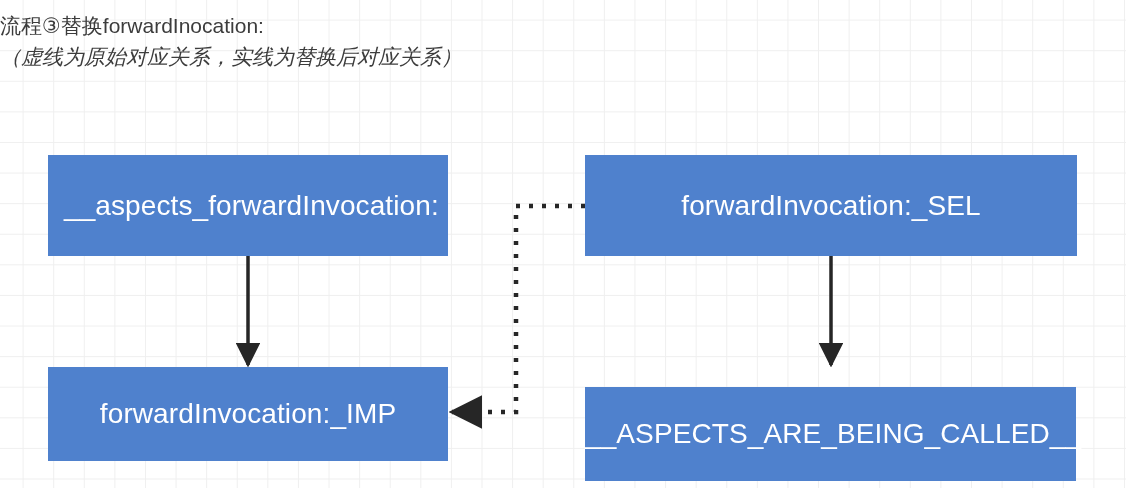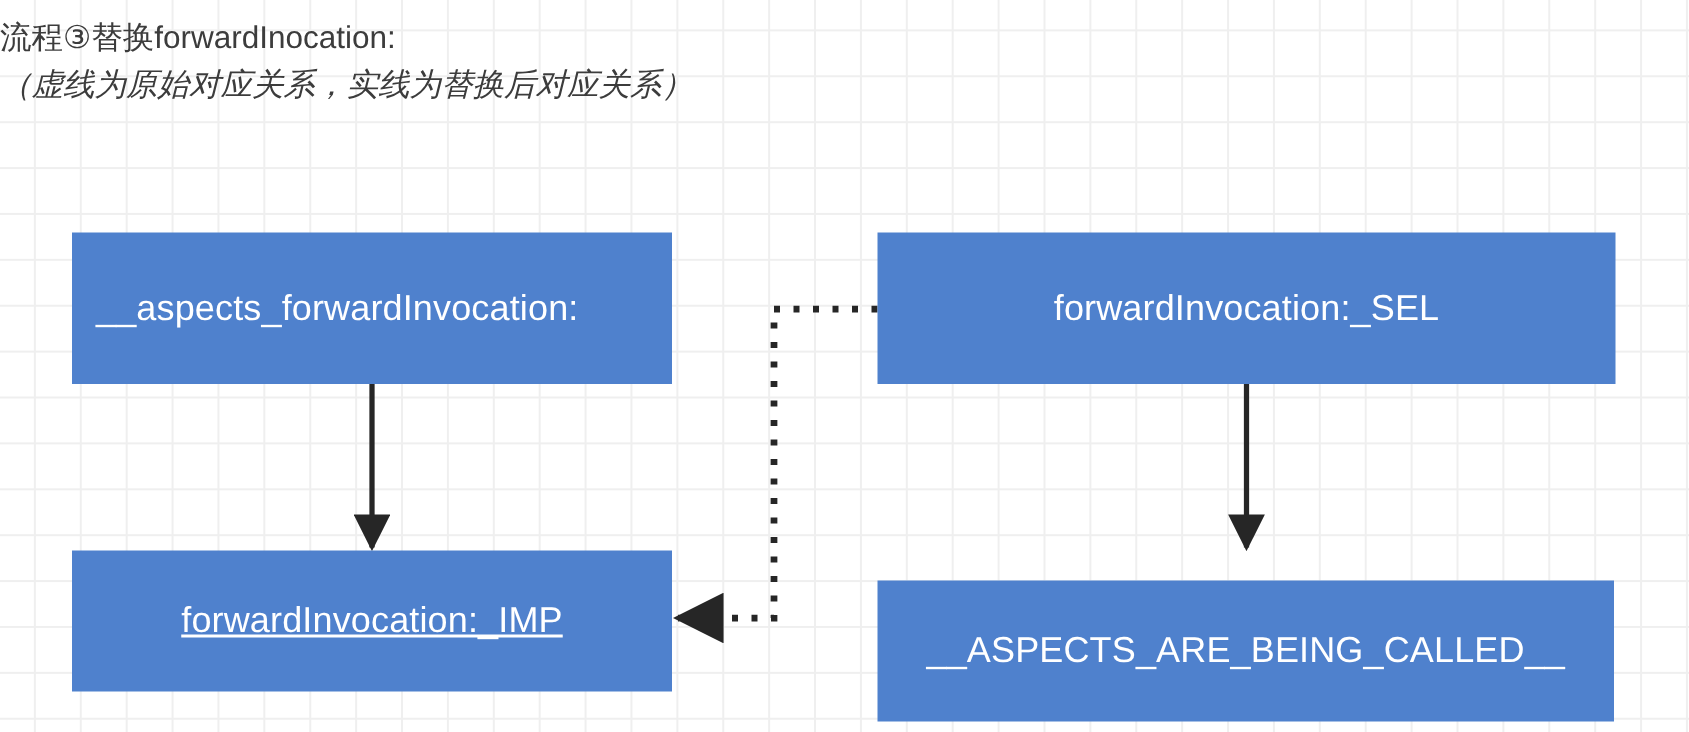--- a/index.html
+++ b/index.html
@@ -42,33 +42,33 @@
     background: #4f81cd;
     color: #ffffff;
     display: flex;
     align-items: center;
     box-sizing: border-box;
     letter-spacing: 0.1px;
   }
   .node-label {
     width: 100%;
     white-space: nowrap;
-    font-size: 24px;
+    font-size: 28px;
     line-height: 24px;
   }
   .center .node-label { text-align: center; }
   .leftal .node-label { text-align: left; }
 
   
   #node-aspects-forward-invocation {
     left: 48px;  top: 155px;  width: 400px;  height: 101px;
     padding: 0 16px;
   }
   #node-forward-invocation-imp {
-    left: 48px;  top: 367px;  width: 400px;  height: 94px; text-decoration: underline;
+    left: 48px;  top: 367px;  width: 400px;  height: 94px;
   }
   #node-forward-invocation-sel {
     left: 585px; top: 155px;  width: 492px;  height: 101px;
   }
   #node-aspects-are-being-called {
     left: 585px; top: 367px;  width: 491px;  height: 94px; margin-top: 20px;
   }
 
   #edge-layer {
     position: absolute;

